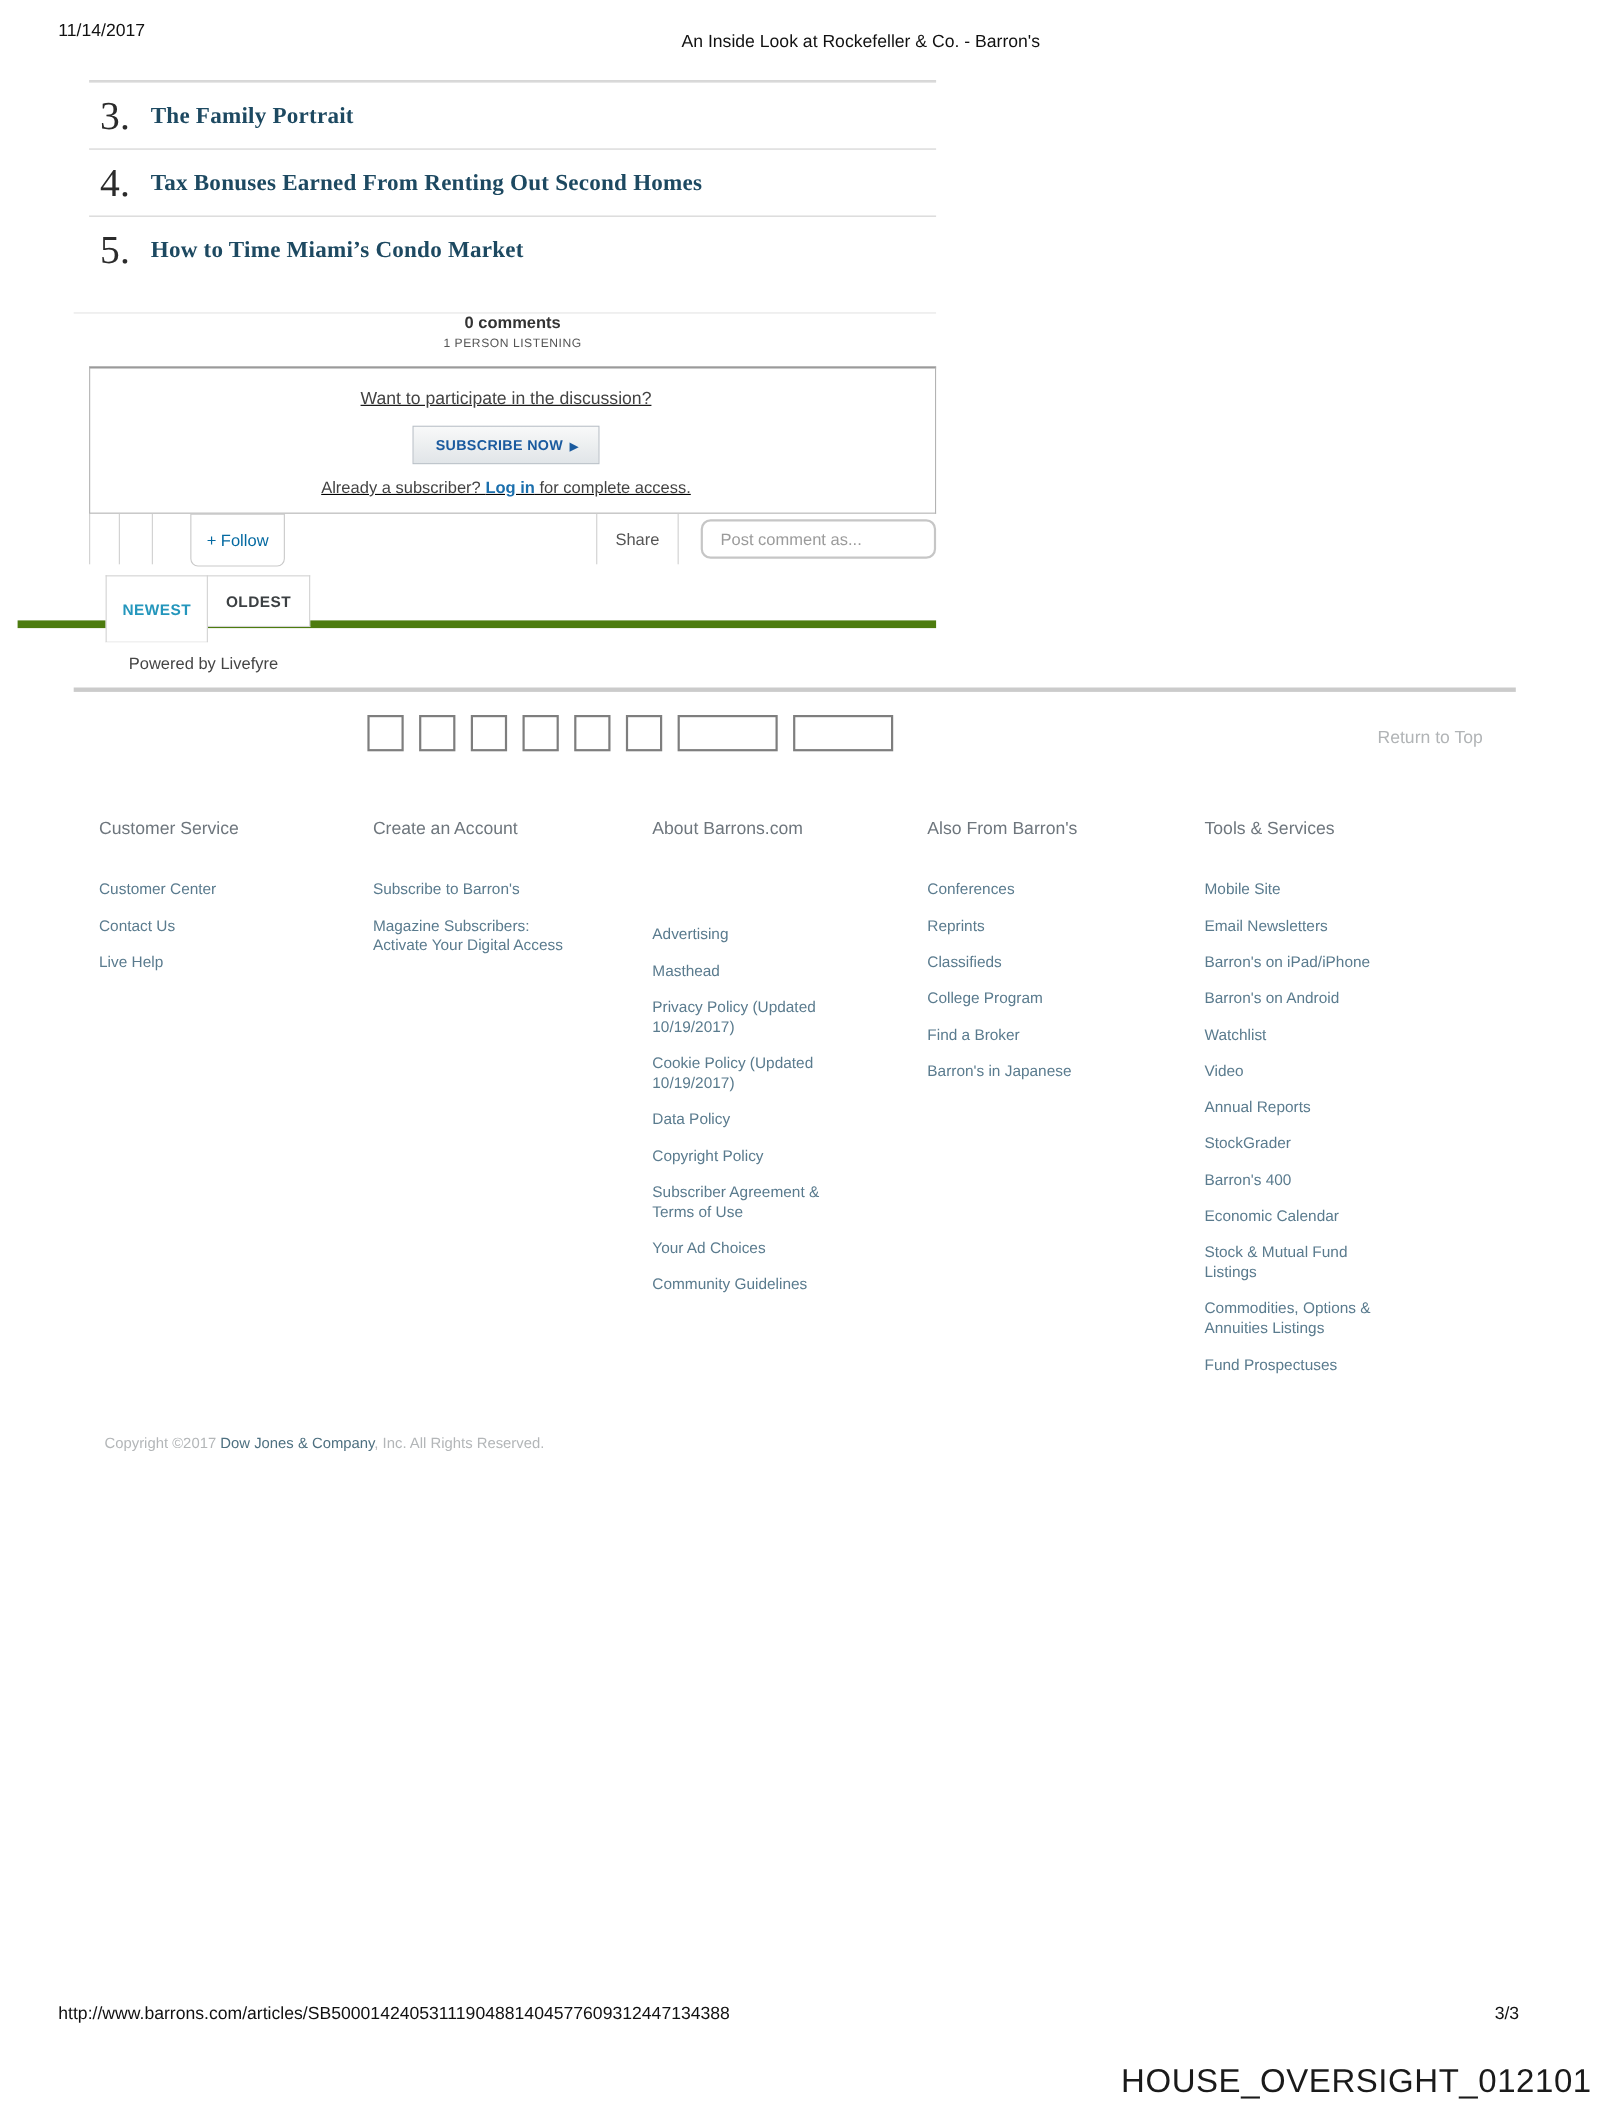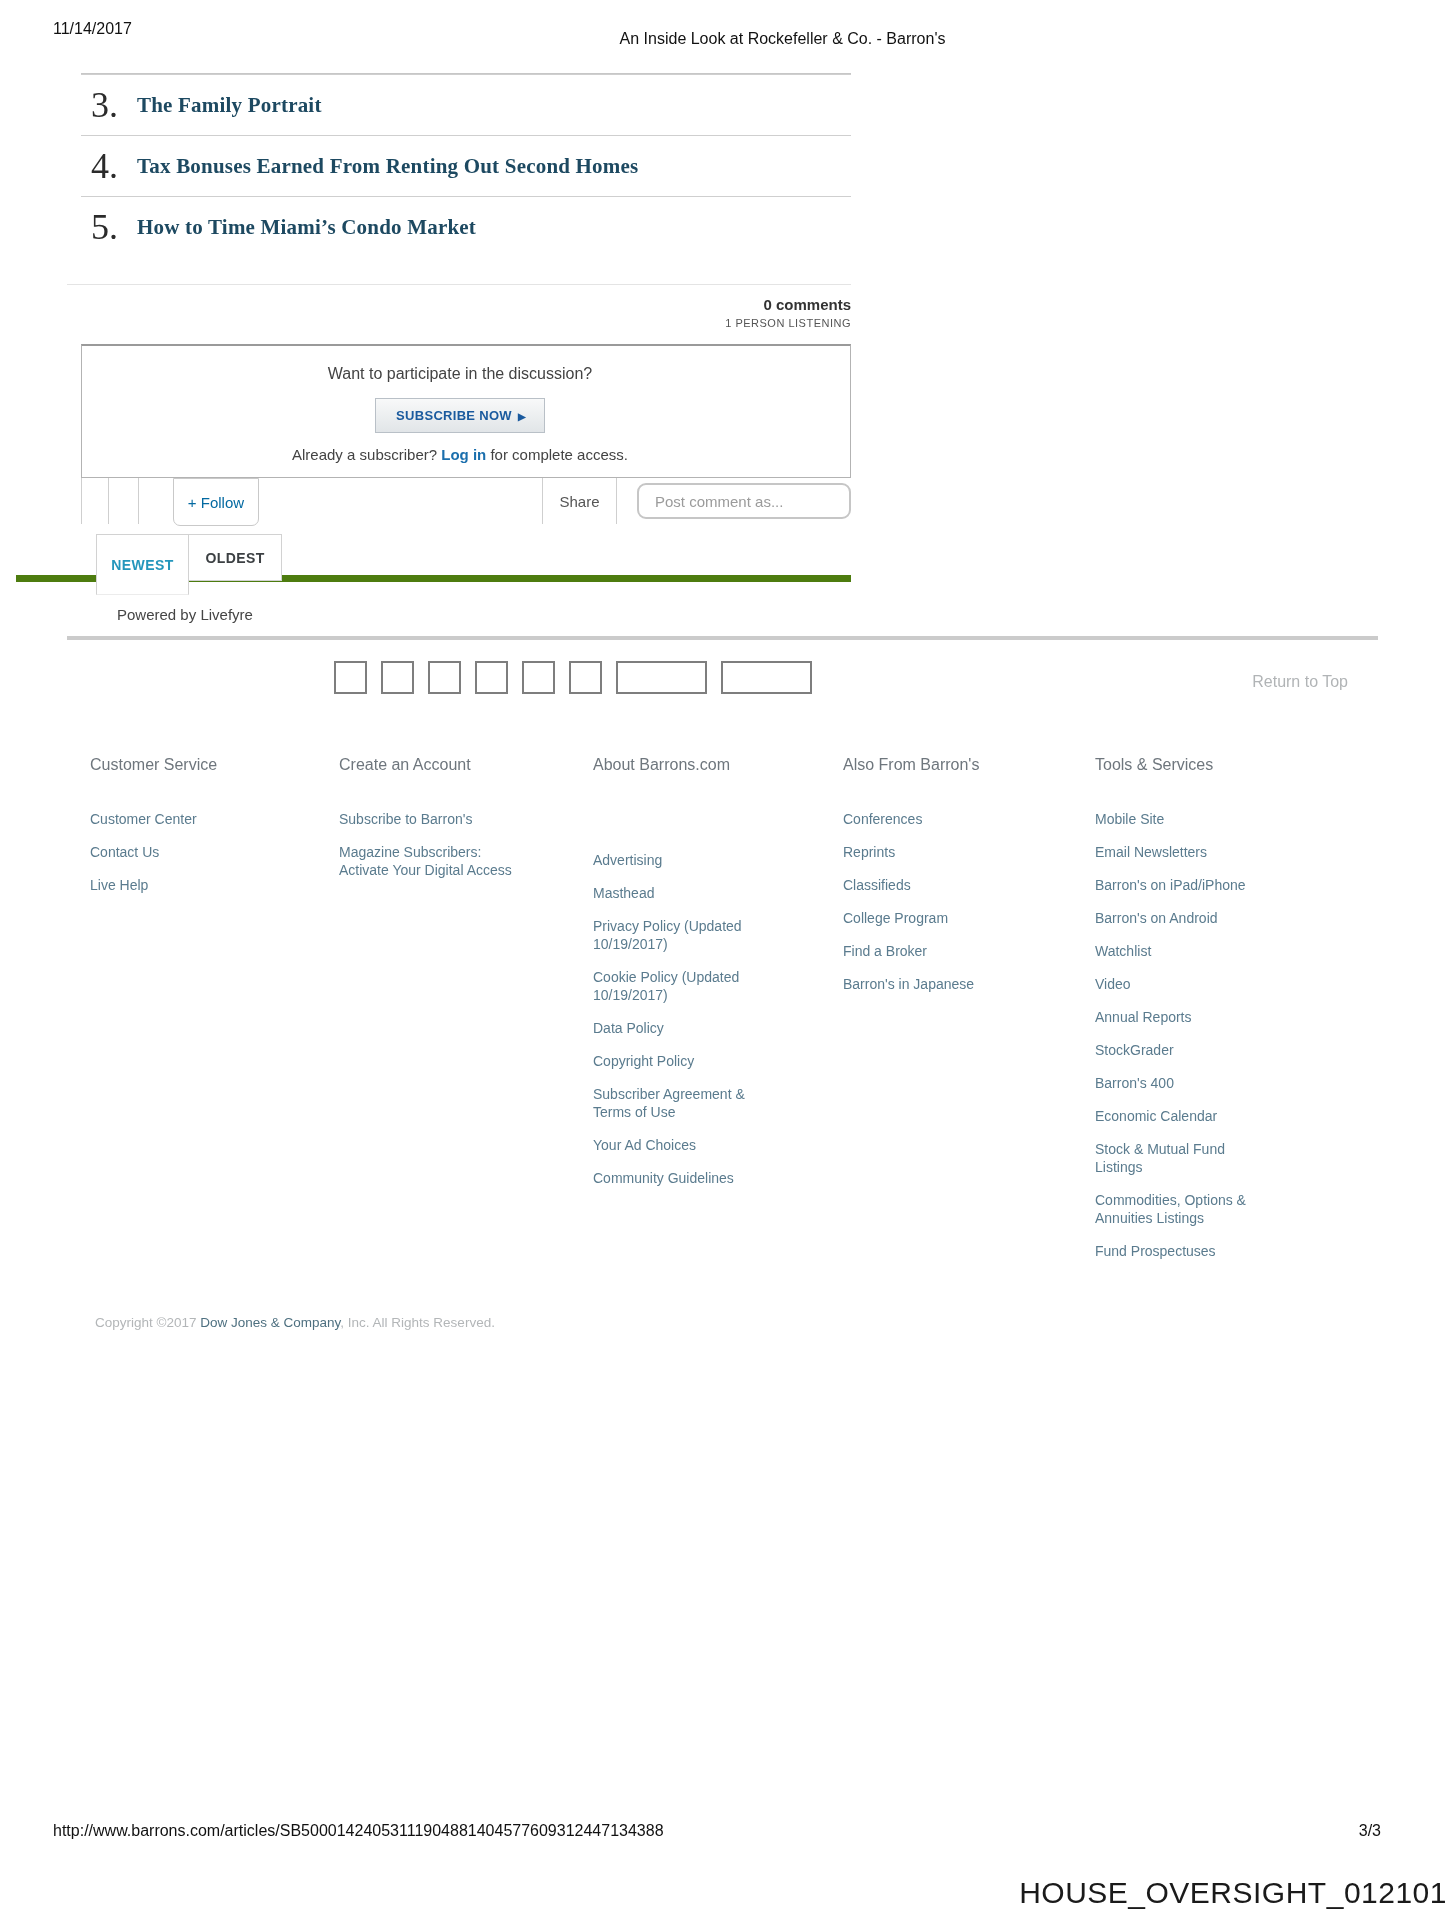--- a/index.html
+++ b/index.html
@@ -15,26 +15,26 @@
   
   .article-list { margin-left:81px; width:770px; }
   .list-item { display:flex; align-items:center; border-top:1px solid #cfcfcf; padding:12px 0 12px 10px; min-height:61px; }
   .list-item-number { font-family:"Liberation Serif", serif; font-size:36px; line-height:32px; color:#2b2b2b; width:46px; flex:0 0 46px; }
   .list-item-title { font-family:"Liberation Serif", serif; font-weight:bold; font-size:21px; color:#1d4961; letter-spacing:.2px; }
   .article-list-end { border-top:1px solid #c7c7c7; }
 
   .light-rule { margin:27px 0 0 67px; width:784px; border-top:1px solid #e4e4e4; }
 
   
-  .comments-meta { margin-left:81px; width:770px; text-align:right; margin-top:11px; }
+  .comments-meta { margin-left:81px; width:770px; text-align:center; }
   .comments-count { font-size:15px; font-weight:bold; color:#333; }
   .comments-listening { font-size:11px; color:#555; letter-spacing:.5px; margin-top:4px; }
 
   
-  .subscribe-box { margin-left:81px; width:770px; margin-top:15px; border:1px solid #b3b3b3; border-top:2px solid #9a9a9a; background:#fff; text-align:center; padding:19px 12px 14px 0; }
+  .subscribe-box { margin-left:81px; width:770px; margin-top:15px; border:1px solid #b3b3b3; border-top:2px solid #9a9a9a; background:#fff; text-align:center; padding:19px 12px 14px 0;text-decoration:underline; }
   .subscribe-prompt { font-size:16px; color:#434343; }
   .subscribe-btn { display:inline-block; margin:15px auto 13px auto; padding:9px 18px 9px 20px; font-size:13px; font-weight:bold; letter-spacing:.3px; color:#1a5a9e; background:linear-gradient(#f8f9f9,#e1e5e8); border:1px solid #b9c0c7; cursor:pointer; }
   .subscribe-btn .arrow { font-size:10px; margin-left:6px; }
   .already-line { font-size:15px; color:#434343; }
   .login-link { color:#1b6fad; font-weight:bold; cursor:pointer; }
 
   
   .action-row { margin-left:81px; width:770px; height:46px; display:flex; align-items:stretch; border-left:1px solid #cfcfcf; position:relative; }
   .action-cell { width:27px; border-right:1px solid #cfcfcf; }
   .action-cell2 { width:30px; border-right:1px solid #cfcfcf; }

